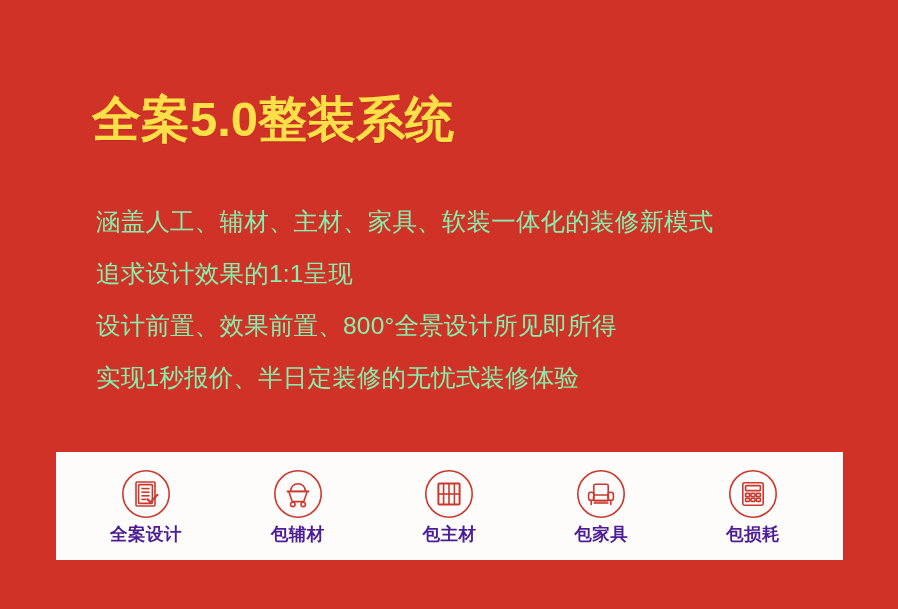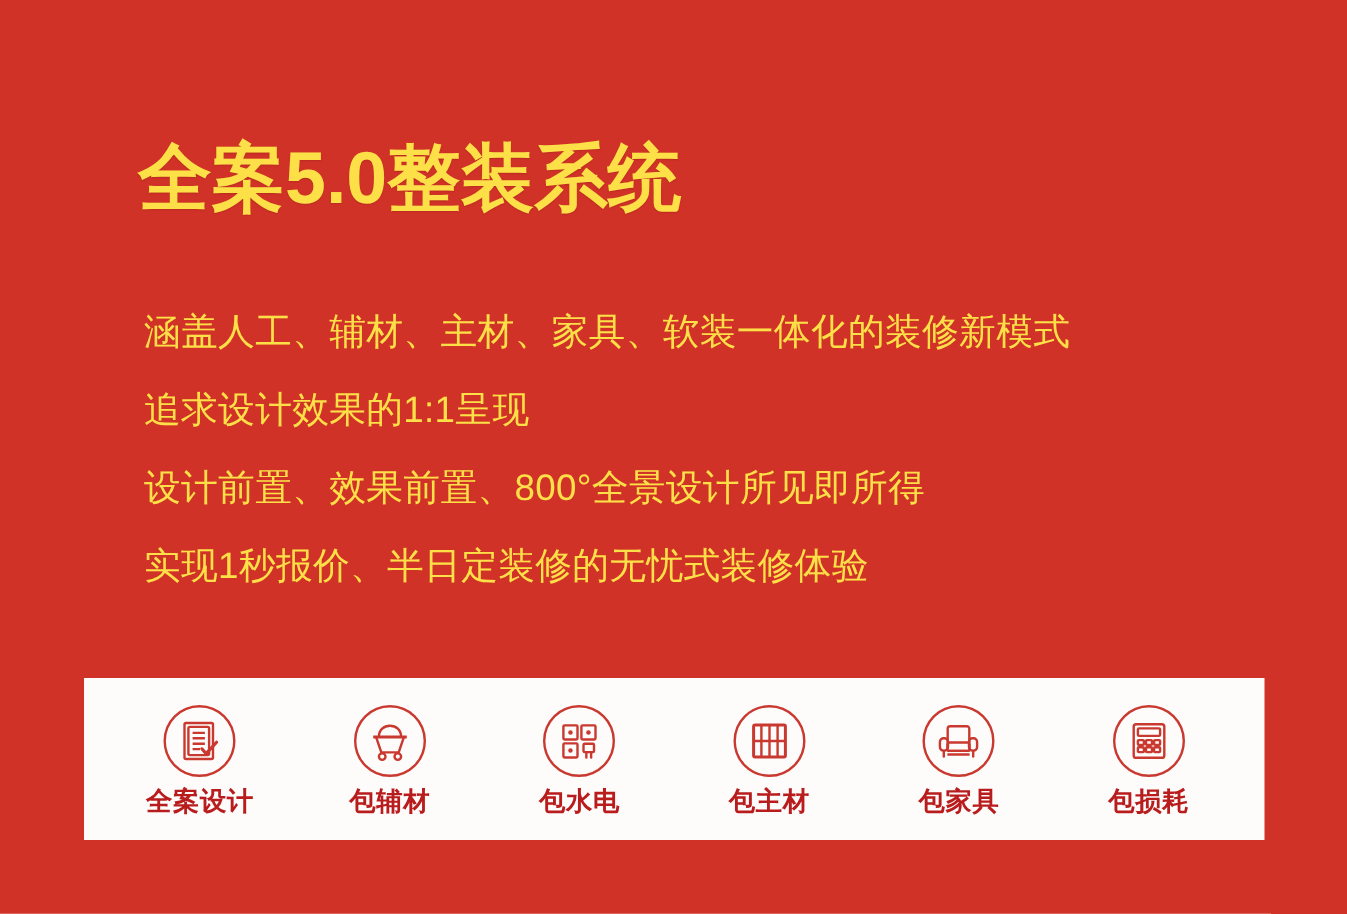--- a/index.html
+++ b/index.html
@@ -37,21 +37,21 @@
   
   .body-copy {
     position: absolute;
     left: 96px;
     top: 196px;
     width: 740px;
   }
   .body-line {
     font-size: 24.5px;
     line-height: 52px;
-    color: #fde047;
+    color: #86efac;
     font-weight: normal;
     white-space: nowrap;
     letter-spacing: 0.2px;
   }
 
   
   .feature-strip {
     position: absolute;
     left: 56px;
     top: 452px;
@@ -74,21 +74,21 @@
   }
   .feature-icon {
     width: 52px;
     height: 52px;
     display: block;
     margin-bottom: 4px;
   }
   .feature-label {
     font-size: 17.5px;
     font-weight: bold;
-    color: #b91c1c;
+    color: #4c1d95;
     line-height: 20px;
     white-space: nowrap;
     letter-spacing: 0.5px;
   }
   svg { display: block; }
 </style>
 </head>
 <body>
 
 <div id="poster">
@@ -129,37 +129,20 @@
           <path d="M18.6 23.2 c0 -4.6 3.4 -7.4 7.4 -7.4 c4.0 0 7.4 2.8 7.4 7.4" stroke-linecap="round"></path>
           <line x1="14.8" y1="23.4" x2="37.2" y2="23.4" stroke-width="2"></line>
           <path d="M16.8 23.6 L20.2 33.6 L31.8 33.6 L35.2 23.6" stroke-linejoin="round"></path>
           <circle cx="20.8" cy="36.4" r="2.2"></circle>
           <circle cx="31.2" cy="36.4" r="2.2"></circle>
         </svg>
       </span>
       <span class="feature-label">包辅材</span>
     </div>
 
-    <div class="feature-item">
-      <span class="feature-icon">
-        <svg class="feature-icon" viewBox="0 0 52 52" fill="none" stroke="#c9392f" stroke-width="1.6">
-          <circle cx="26" cy="26" r="23.2"></circle>
-          <rect x="15.6" y="15.6" width="9.4" height="9.4" rx="0.8"></rect>
-          <rect x="27.6" y="15.6" width="9.4" height="9.4" rx="0.8"></rect>
-          <rect x="15.6" y="27.6" width="9.4" height="9.4" rx="0.8"></rect>
-          <circle cx="20.3" cy="20.3" r="1.5" fill="#c9392f" stroke="none"></circle>
-          <circle cx="32.3" cy="20.3" r="1.5" fill="#c9392f" stroke="none"></circle>
-          <circle cx="20.3" cy="32.3" r="1.5" fill="#c9392f" stroke="none"></circle>
-          <rect x="29.0" y="27.8" width="7.0" height="5.6" rx="0.8"></rect>
-          <line x1="30.9" y1="33.6" x2="30.9" y2="37.0" stroke-linecap="round"></line>
-          <line x1="34.1" y1="33.6" x2="34.1" y2="37.0" stroke-linecap="round"></line>
-        </svg>
-      </span>
-      <span class="feature-label">包水电</span>
-    </div>
 
     <div class="feature-item">
       <span class="feature-icon">
         <svg class="feature-icon" viewBox="0 0 52 52" fill="none" stroke="#c9392f" stroke-width="1.6">
           <circle cx="26" cy="26" r="23.2"></circle>
           <rect x="15.4" y="15.4" width="21.2" height="21.2" rx="1" stroke-width="2"></rect>
           <line x1="20.6" y1="15.4" x2="20.6" y2="36.6"></line>
           <line x1="26.0" y1="15.4" x2="26.0" y2="36.6"></line>
           <line x1="31.4" y1="15.4" x2="31.4" y2="36.6"></line>
           <line x1="15.4" y1="26.0" x2="36.6" y2="26.0"></line>

